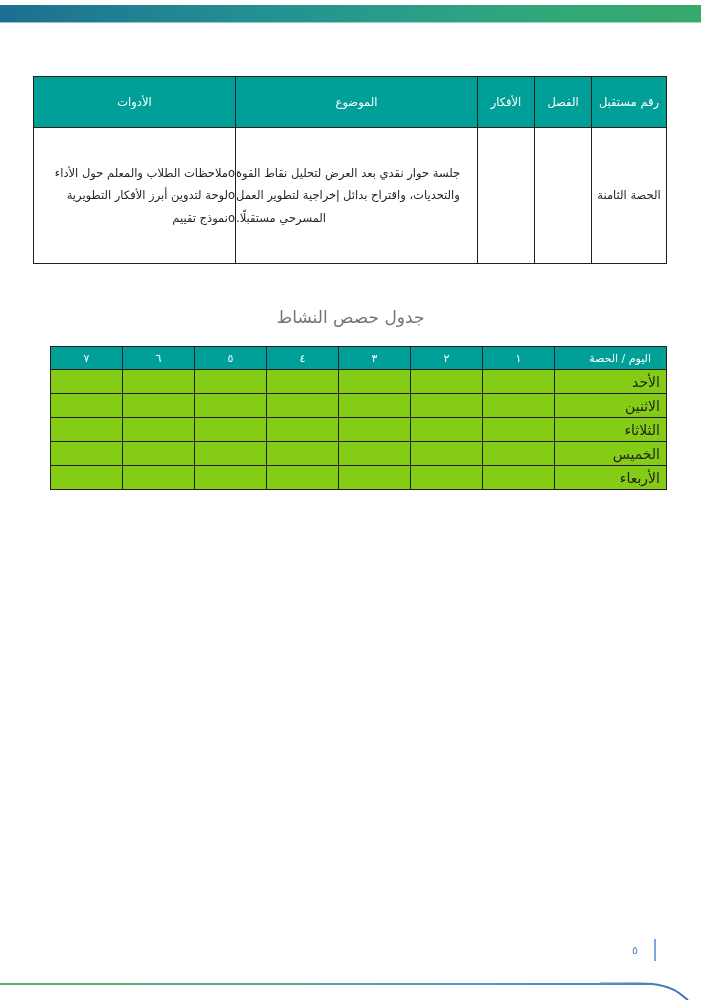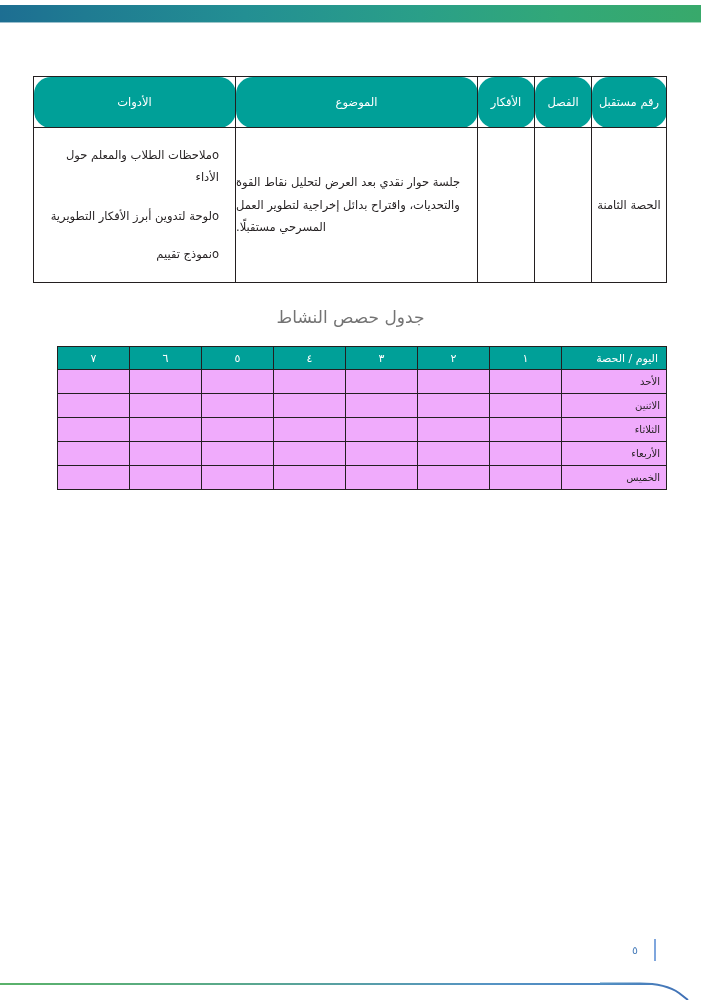--- a/index.html
+++ b/index.html
@@ -61,21 +61,20 @@
   }
   .lesson-table thead th {
     background: #00a098;
     color: #ffffff;
     font-size: 11.5px;
     font-weight: normal;
     height: 46px;
     text-align: center;
     line-height: 1.25;
     padding: 2px 3px;
-    border-radius: 17px;
   }
   .lesson-table tbody td {
     background: #ffffff;
     font-size: 11.5px;
     height: 135px;
     line-height: 1.95;
   }
   .col-session  { width: 68px; }
   .col-class    { width: 50px; }
   .col-date     { width: 50px; }
@@ -98,21 +97,21 @@
     text-align: right;
     line-height: 1.95;
     font-size: 11.5px;
   }
   .tools-list {
     margin: 0;
     padding: 0;
     list-style: none;
   }
   .tools-list li {
-    margin: 16px;
+    margin: 0;
     padding: 0;
     text-align: right;
   }
   .bullet-mark {
     font-size: 11.5px;
   }
 
   
   .section-title {
     position: absolute;
@@ -145,29 +144,29 @@
     color: #ffffff;
     height: 22px;
     font-size: 11px;
     font-weight: normal;
     text-align: center;
     vertical-align: middle;
   }
   .schedule-table thead th.day-head {
     width: 96px;
     text-align: right;
-    padding-right: 8px;
+    padding-right: 15px;
   }
   .schedule-table thead th.period-head {
     width: 71px;
   }
   .schedule-table tbody td {
-    background: #f0abfc;
+    background: #84cc16;
     height: 23px;
-    font-size: 10px;
+    font-size: 14px;
     text-align: center;
     vertical-align: middle;
   }
   .schedule-table tbody td.day-cell {
     text-align: right;
     padding-right: 6px;
   }
 
   
   .page-number {
@@ -279,31 +278,31 @@
         <td class="day-cell">الثلاثاء</td>
         <td></td>
         <td></td>
         <td></td>
         <td></td>
         <td></td>
         <td></td>
         <td></td>
       </tr>
       <tr>
+        <td class="day-cell">الخميس</td>
+        <td></td>
+        <td></td>
+        <td></td>
+        <td></td>
+        <td></td>
+        <td></td>
+        <td></td>
+      </tr>
+      <tr>
         <td class="day-cell">الأربعاء</td>
-        <td></td>
-        <td></td>
-        <td></td>
-        <td></td>
-        <td></td>
-        <td></td>
-        <td></td>
-      </tr>
-      <tr>
-        <td class="day-cell">الخميس</td>
         <td></td>
         <td></td>
         <td></td>
         <td></td>
         <td></td>
         <td></td>
         <td></td>
       </tr>
     </tbody>
   </table>

